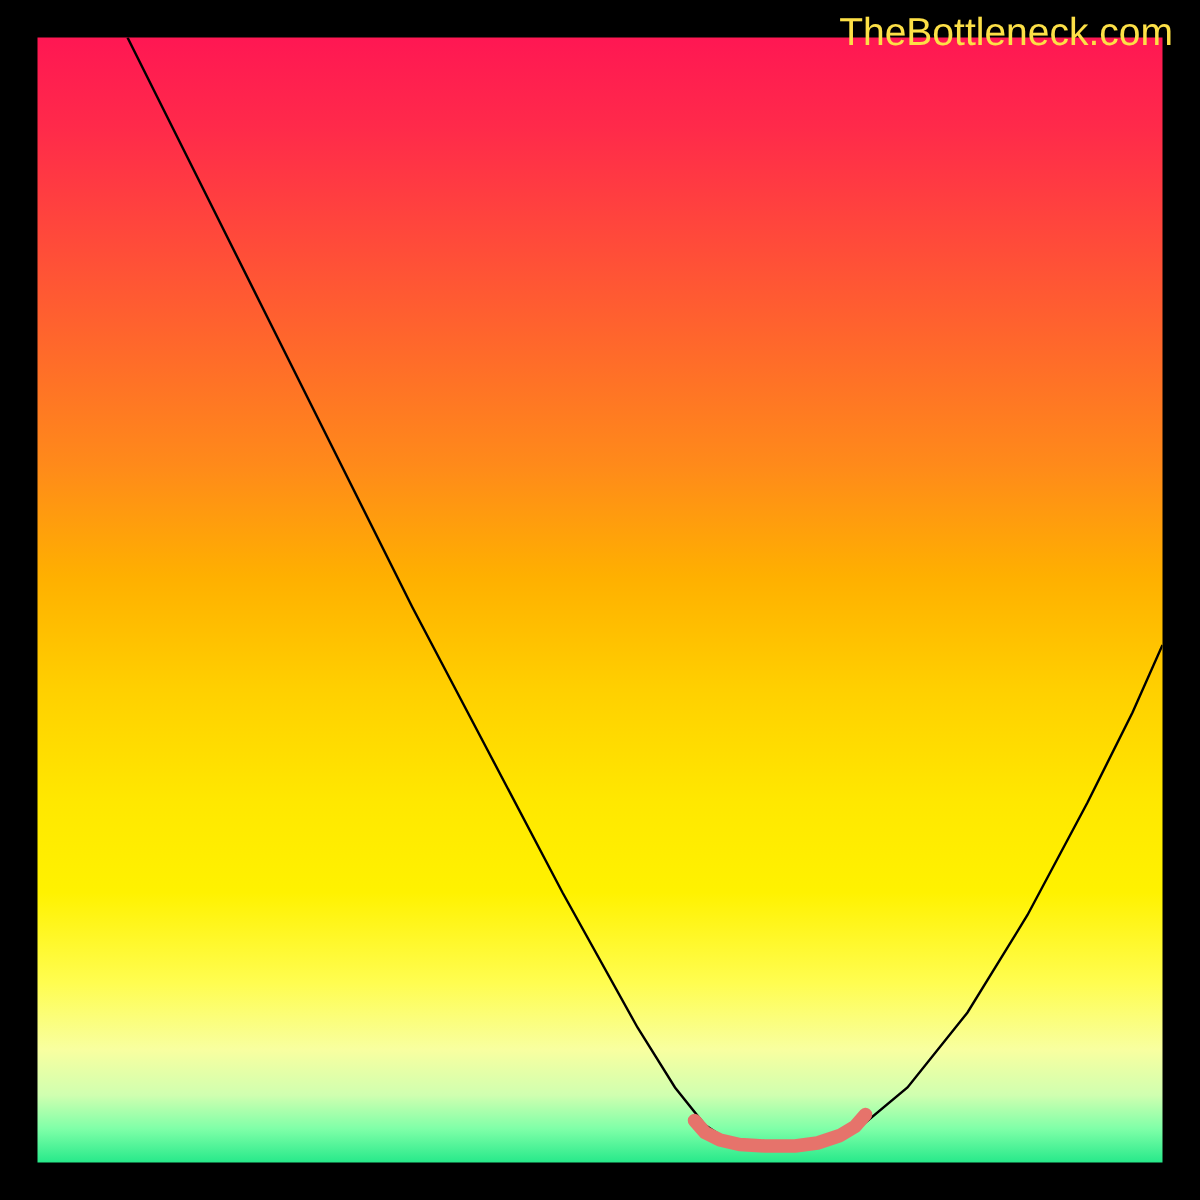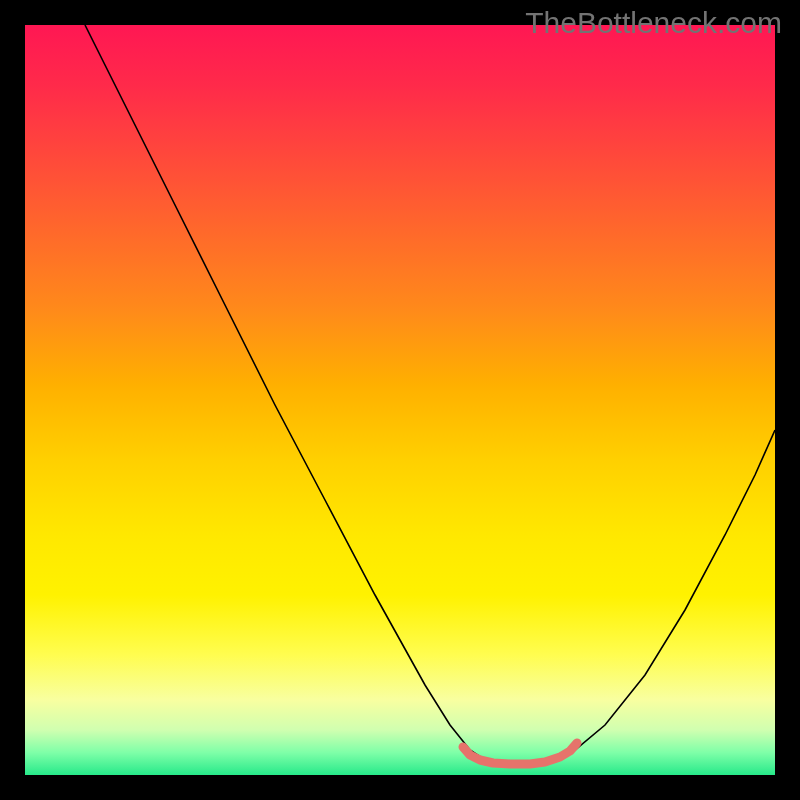--- a/index.html
+++ b/index.html
@@ -8,22 +8,22 @@
     height: 800px;
     background: #000;
     position: relative;
     overflow: hidden;
     font-family: Arial, sans-serif;
   }
   .watermark {
     position: absolute;
     top: 6px;
     right: 18px;
-    color: #737373;
-    font-size: 30px;
+    color: #fde047;
+    font-size: 26px;
     font-weight: 500;
     z-index: 10;
   }
   .plot-area {
     position: absolute;
     left: 25px;
     top: 25px;
     width: 750px;
     height: 750px;
   }

